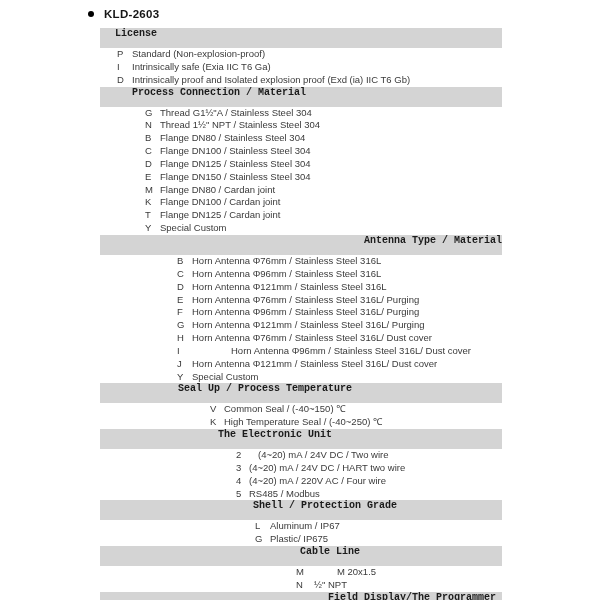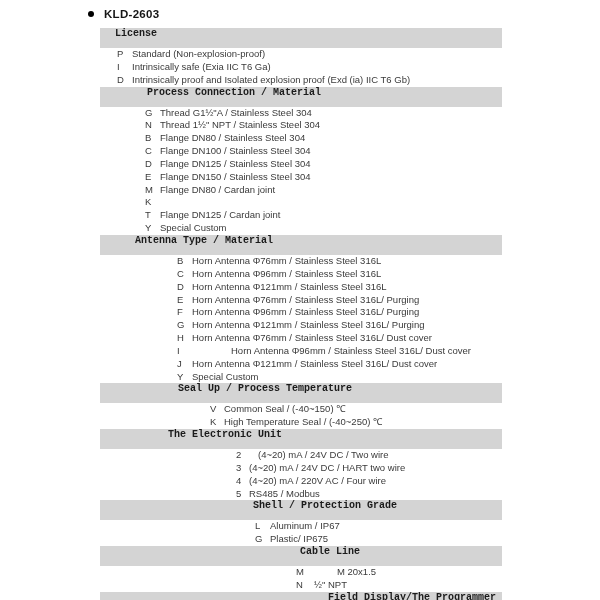--- a/index.html
+++ b/index.html
@@ -52,21 +52,21 @@
       <span class="desc" style="left: 32px;">Standard (Non-explosion-proof)</span>
     </div>
     <div class="row">
       <span class="code" style="left: 17px;">I</span>
       <span class="desc" style="left: 32px;">Intrinsically safe (Exia IIC T6 Ga)</span>
     </div>
     <div class="row">
       <span class="code" style="left: 17px;">D</span>
       <span class="desc" style="left: 32px;">Intrinsically proof and Isolated explosion proof (Exd (ia) IIC T6 Gb)</span>
     </div>
-    <div class="bar" style="padding-left: 47px;">Process Connection / Material</div>
+    <div class="bar" style="padding-left: 32px;">Process Connection / Material</div>
     <div class="row">
       <span class="code" style="left: 45px;">G</span>
       <span class="desc" style="left: 60px;">Thread G1½"A / Stainless Steel 304</span>
     </div>
     <div class="row">
       <span class="code" style="left: 45px;">N</span>
       <span class="desc" style="left: 60px;">Thread 1½" NPT / Stainless Steel 304</span>
     </div>
     <div class="row">
       <span class="code" style="left: 45px;">B</span>
@@ -83,30 +83,31 @@
     <div class="row">
       <span class="code" style="left: 45px;">E</span>
       <span class="desc" style="left: 60px;">Flange DN150 / Stainless Steel 304</span>
     </div>
     <div class="row">
       <span class="code" style="left: 45px;">M</span>
       <span class="desc" style="left: 60px;">Flange DN80 / Cardan joint</span>
     </div>
     <div class="row">
       <span class="code" style="left: 45px;">K</span>
+      <span class="desc" style="left: 60px;">Flange DN100 / Cardan joint</span>
     </div>
     <div class="row">
       <span class="code" style="left: 45px;">T</span>
       <span class="desc" style="left: 60px;">Flange DN125 / Cardan joint</span>
     </div>
     <div class="row">
       <span class="code" style="left: 45px;">Y</span>
       <span class="desc" style="left: 60px;">Special Custom</span>
     </div>
-    <div class="bar" style="padding-left: 35px;">Antenna Type / Material</div>
+    <div class="bar" style="padding-left: 73px; text-align: right;">Antenna Type / Material</div>
     <div class="row">
       <span class="code" style="left: 77px;">B</span>
       <span class="desc" style="left: 92px;">Horn Antenna Φ76mm / Stainless Steel 316L</span>
     </div>
     <div class="row">
       <span class="code" style="left: 77px;">C</span>
       <span class="desc" style="left: 92px;">Horn Antenna Φ96mm / Stainless Steel 316L</span>
     </div>
     <div class="row">
       <span class="code" style="left: 77px;">D</span>
@@ -142,21 +143,21 @@
     </div>
     <div class="bar" style="padding-left: 78px;">Seal Up / Process Temperature</div>
     <div class="row">
       <span class="code" style="left: 110px;">V</span>
       <span class="desc" style="left: 124px;">Common Seal / (-40~150) ℃</span>
     </div>
     <div class="row">
       <span class="code" style="left: 110px;">K</span>
       <span class="desc" style="left: 124px;">High Temperature Seal / (-40~250) ℃</span>
     </div>
-    <div class="bar" style="padding-left: 68px;">The Electronic Unit</div>
+    <div class="bar" style="padding-left: 118px;">The Electronic Unit</div>
     <div class="row">
       <span class="code" style="left: 136px;">2</span>
       <span class="desc" style="left: 158px;">(4~20) mA / 24V DC / Two wire</span>
     </div>
     <div class="row">
       <span class="code" style="left: 136px;">3</span>
       <span class="desc" style="left: 149px;">(4~20) mA / 24V DC / HART two wire</span>
     </div>
     <div class="row">
       <span class="code" style="left: 136px;">4</span>

